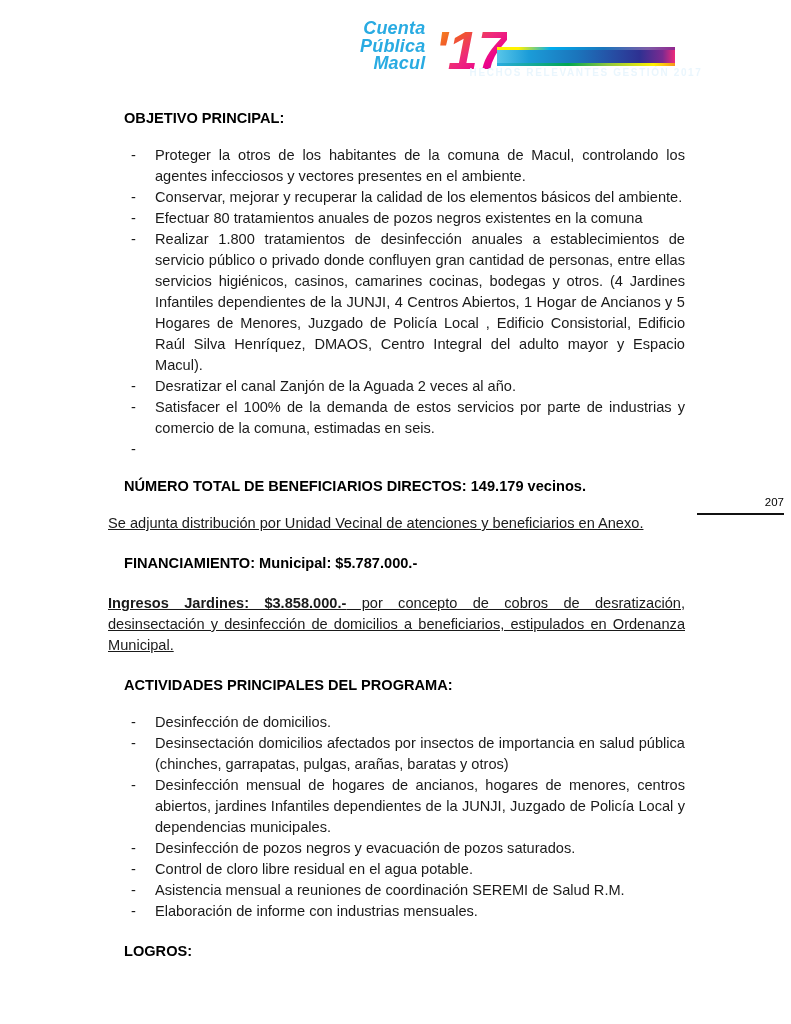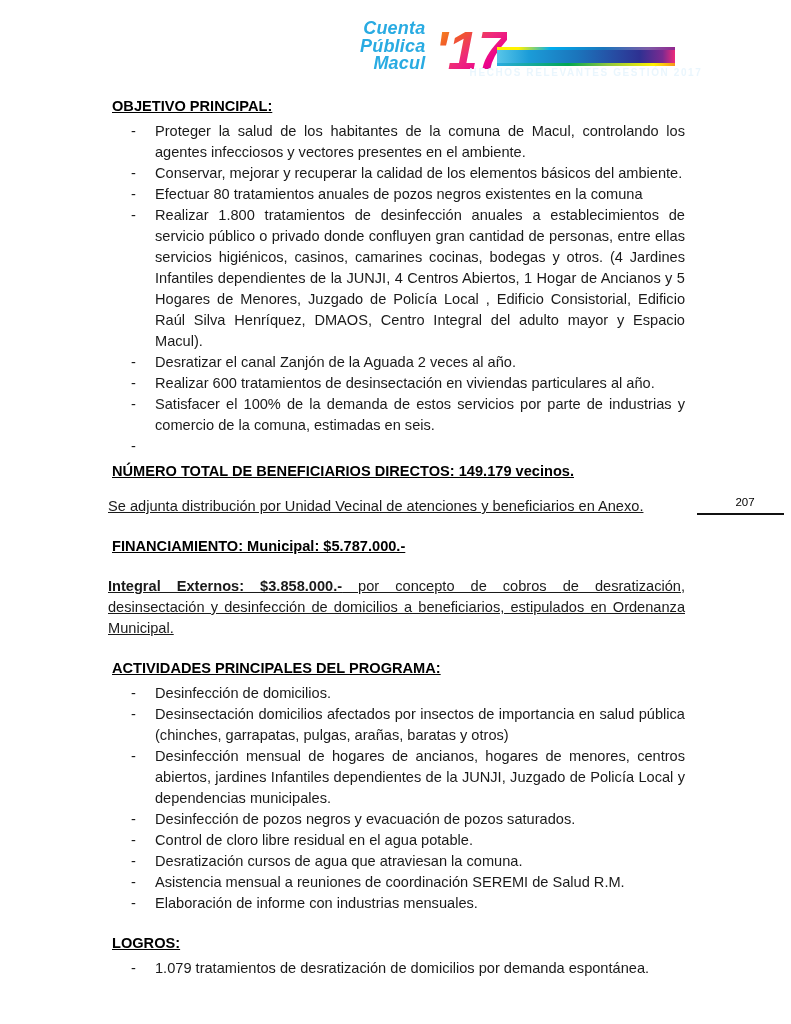--- a/index.html
+++ b/index.html
@@ -72,23 +72,22 @@
     top: 92px;
     width: 577px;
     font-size: 14.6px;
     line-height: 21px;
     text-align: justify;
   }
   .heading {
     font-weight: bold;
     color: #000000;
     text-align: left;
-    margin: 4px;
+    margin: 16px;
     font-size: 14.6px;
-    text-decoration: underline;
   }
   .para { margin: 0; text-decoration: underline; }
   ul.dash-list { list-style: none; margin: 0; padding: 0; }
   ul.dash-list li {
     position: relative;
     padding-left: 47px;
     min-height: 21px;
   }
   ul.dash-list li::before {
     content: "-";
@@ -105,21 +104,21 @@
     top: 494px;
     left: 697px;
     width: 87px;
   }
   .pagenum {
     display: block;
     padding-left: 9px;
     font-size: 11.5px;
     line-height: 17px;
     color: #000;
-    text-align: center;
+    text-align: right;
   }
   .pagenum-rule {
     margin-top: 2px;
     height: 2px;
     background: #111;
   }
 </style>
 </head>
 <body>
 
@@ -158,52 +157,47 @@
 
   <div class="pagenum-block">
     <span class="pagenum">207</span>
     <div class="pagenum-rule"></div>
   </div>
 
   <main class="content">
 
     <h2 class="heading">OBJETIVO PRINCIPAL:</h2>
     <ul class="dash-list">
-      <li>Proteger la salud de los habitantes de la comuna de Macul, controlando los agentes infecciosos y vectores presentes en el ambiente.</li>
+      <li>Proteger la otros de los habitantes de la comuna de Macul, controlando los agentes infecciosos y vectores presentes en el ambiente.</li>
       <li>Conservar, mejorar y recuperar la calidad de los elementos básicos del ambiente.</li>
     </ul>
 
     <ul class="dash-list">
       <li>Efectuar 80 tratamientos anuales de pozos negros existentes en la comuna</li>
       <li>Realizar 1.800 tratamientos de desinfección anuales a establecimientos de servicio público o privado donde confluyen gran cantidad de personas, entre ellas servicios higiénicos, casinos, camarines cocinas, bodegas y otros. (4 Jardines Infantiles dependientes de la JUNJI, 4 Centros Abiertos, 1 Hogar de Ancianos y 5 Hogares de Menores, Juzgado de Policía Local , Edificio Consistorial, Edificio Raúl Silva Henríquez, DMAOS, Centro Integral del adulto mayor y Espacio Macul).</li>
       <li>Desratizar el canal Zanjón de la Aguada 2 veces al año.</li>
-      <li>Realizar 600 tratamientos de desinsectación en viviendas particulares al año.</li>
       <li>Satisfacer el 100% de la demanda de estos servicios por parte de industrias y comercio de la comuna, estimadas en seis.</li>
       <li></li>
     </ul>
 
     <h2 class="heading">NÚMERO TOTAL DE BENEFICIARIOS DIRECTOS: 149.179 vecinos.</h2>
 
     <p class="para gap-sm">Se adjunta distribución por Unidad Vecinal de atenciones y beneficiarios en Anexo.</p>
 
     <h2 class="heading gap-md">FINANCIAMIENTO: Municipal: $5.787.000.-</h2>
 
-    <p class="para gap-md"><b>Integral Externos: $3.858.000.-</b><span> por concepto de cobros de desratización, desinsectación y desinfección de domicilios a beneficiarios, estipulados en Ordenanza Municipal.</span></p>
+    <p class="para gap-md"><b>Ingresos Jardines: $3.858.000.-</b><span> por concepto de cobros de desratización, desinsectación y desinfección de domicilios a beneficiarios, estipulados en Ordenanza Municipal.</span></p>
 
     <h2 class="heading gap-md">ACTIVIDADES PRINCIPALES DEL PROGRAMA:</h2>
     <ul class="dash-list">
       <li>Desinfección de domicilios.</li>
       <li>Desinsectación domicilios afectados por insectos de importancia en salud pública (chinches, garrapatas, pulgas, arañas, baratas y otros)</li>
       <li>Desinfección mensual de hogares de ancianos, hogares de menores, centros abiertos, jardines Infantiles dependientes de la JUNJI, Juzgado de Policía Local y dependencias municipales.</li>
       <li>Desinfección de pozos negros y evacuación de pozos saturados.</li>
       <li>Control de cloro libre residual en el agua potable.</li>
-      <li>Desratización cursos de agua que atraviesan la comuna.</li>
       <li>Asistencia mensual a reuniones de coordinación SEREMI de Salud R.M.</li>
       <li>Elaboración de informe con industrias mensuales.</li>
     </ul>
 
     <h2 class="heading gap-md">LOGROS:</h2>
-    <ul class="dash-list">
-      <li>1.079 tratamientos de desratización de domicilios por demanda espontánea.</li>
-    </ul>
 
   </main>
 </div>
 
 </body></html>

